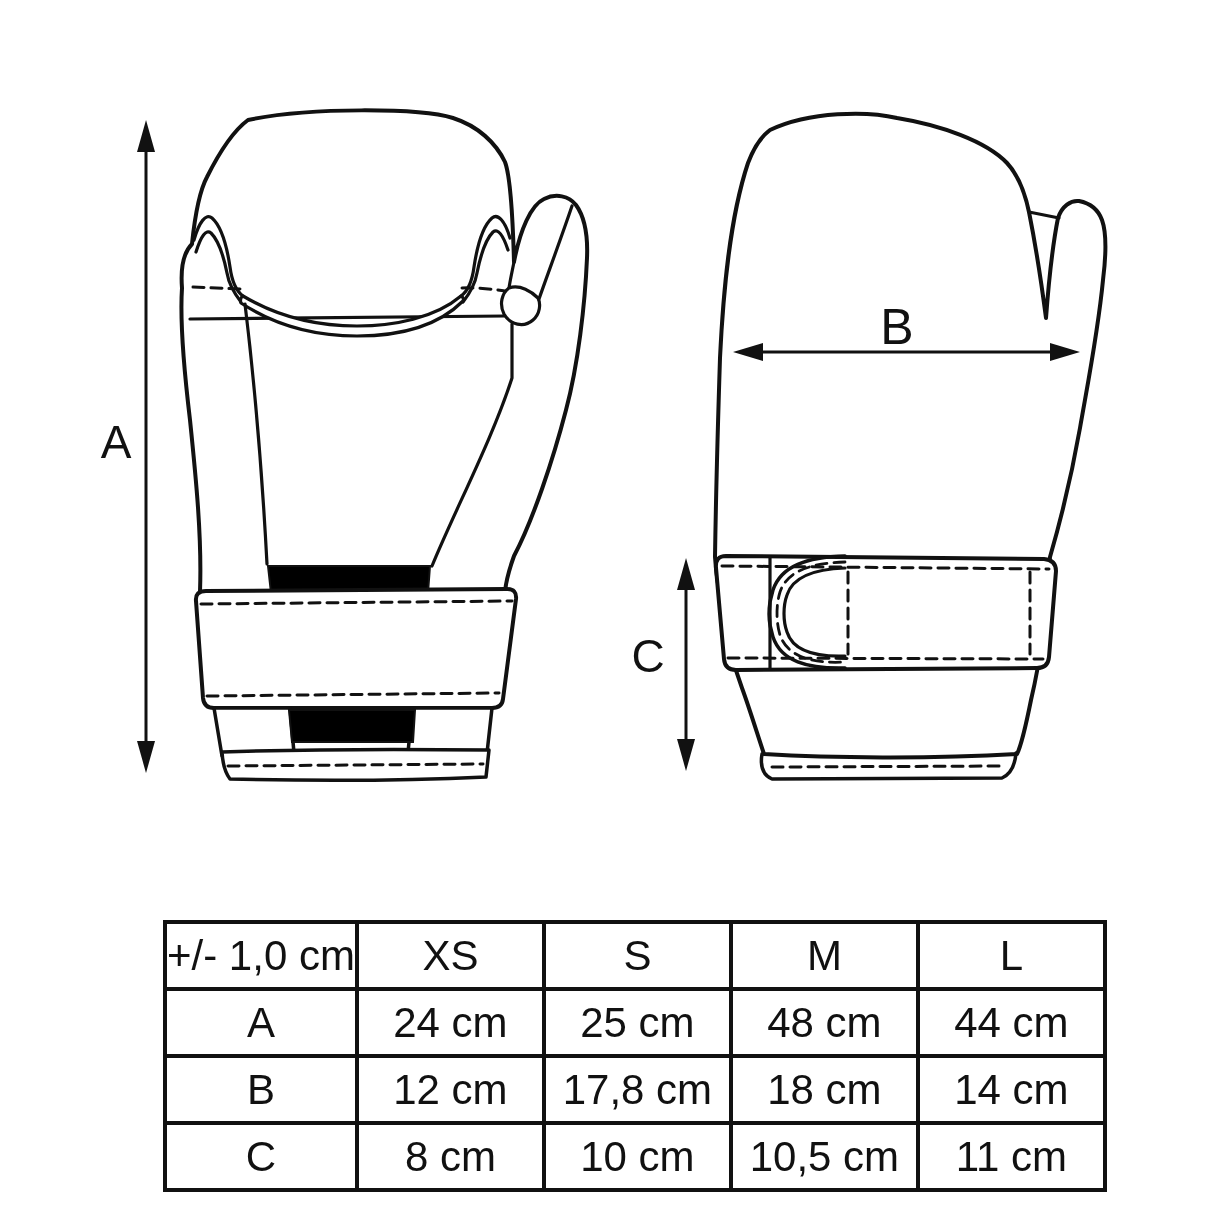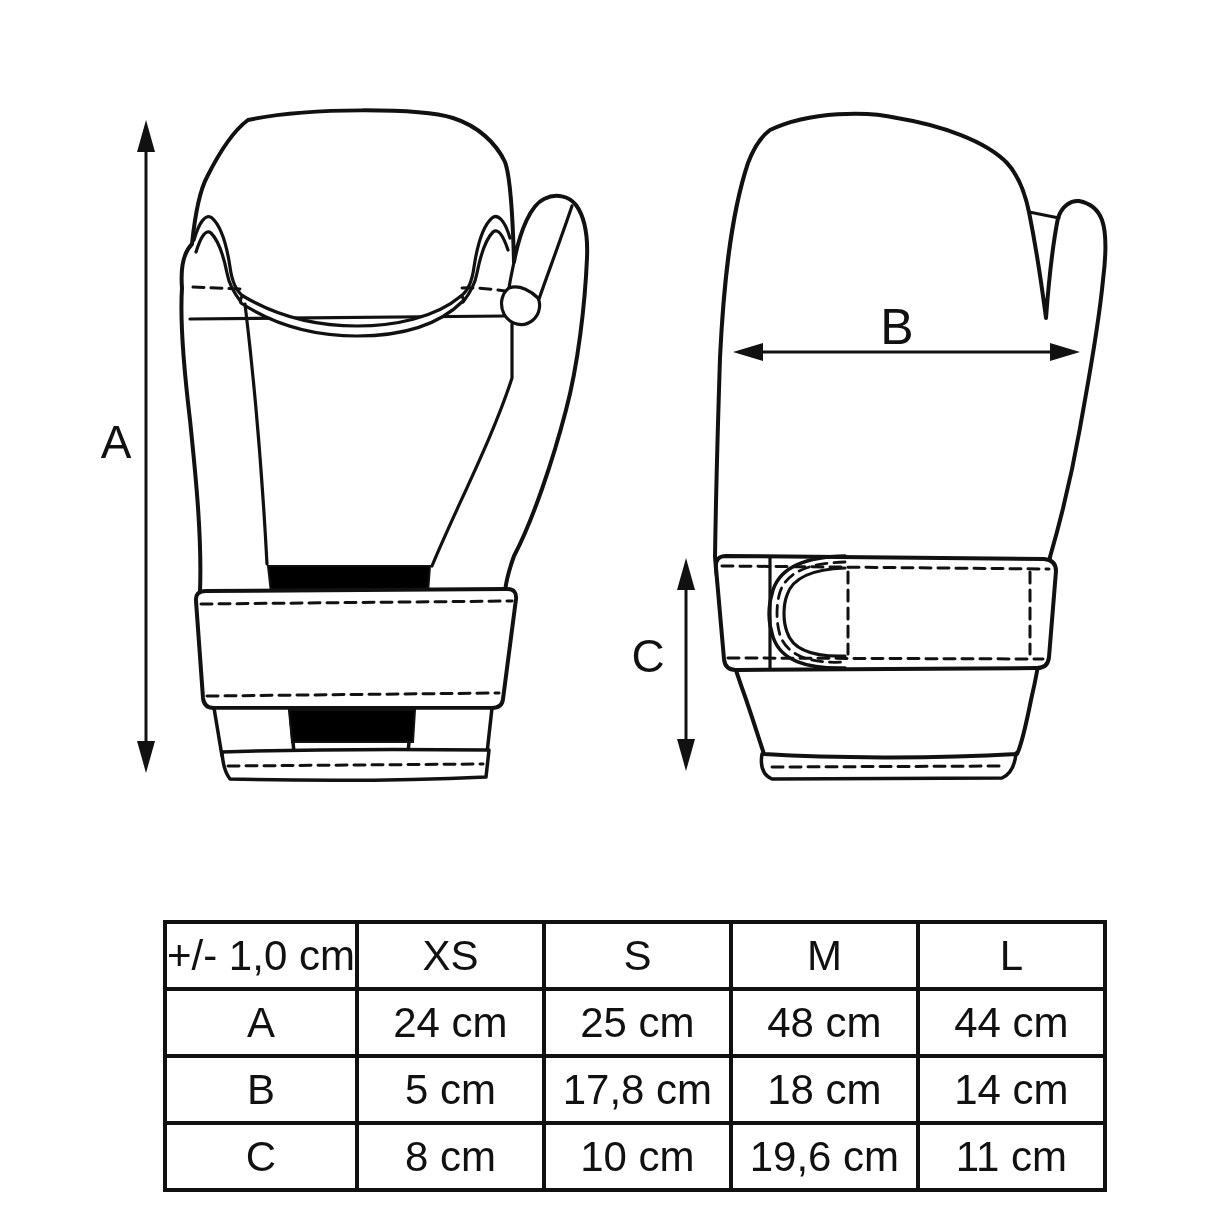--- a/index.html
+++ b/index.html
@@ -164,27 +164,27 @@
       </tr>
       <tr>
         <td>A</td>
         <td>24 cm</td>
         <td>25 cm</td>
         <td>48 cm</td>
         <td>44 cm</td>
       </tr>
       <tr>
         <td>B</td>
-        <td>5 cm</td>
+        <td>12 cm</td>
         <td>17,8 cm</td>
         <td>18 cm</td>
         <td>14 cm</td>
       </tr>
       <tr>
         <td>C</td>
         <td>8 cm</td>
         <td>10 cm</td>
-        <td>19,6 cm</td>
+        <td>10,5 cm</td>
         <td>11 cm</td>
       </tr>
     </tbody>
   </table>
 </div>
 
 </body></html>

